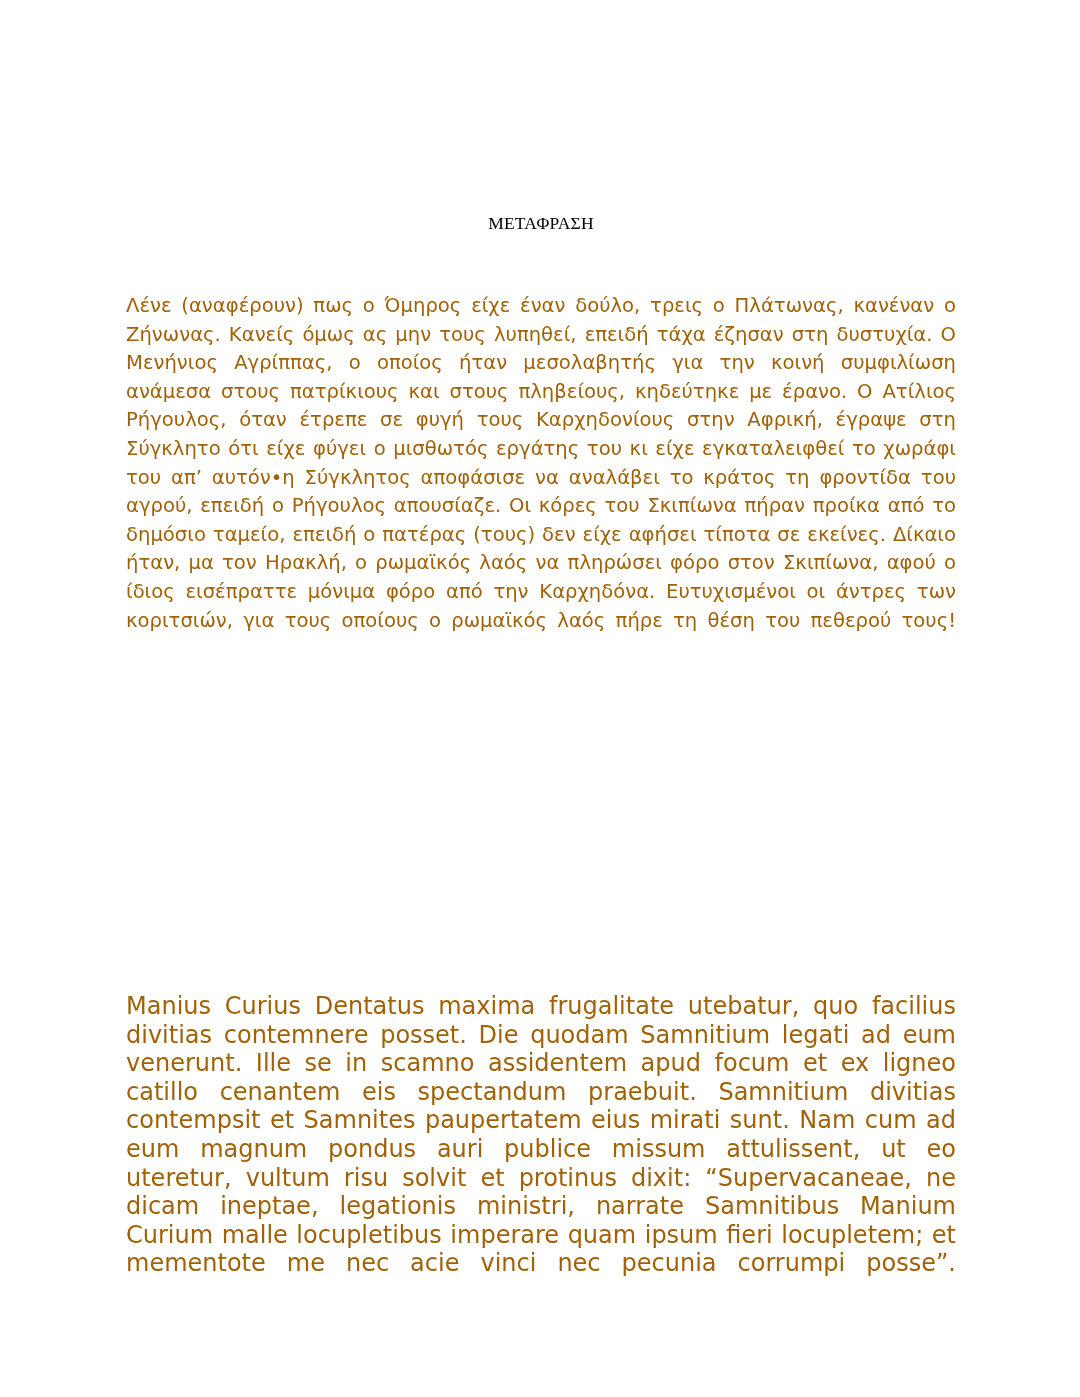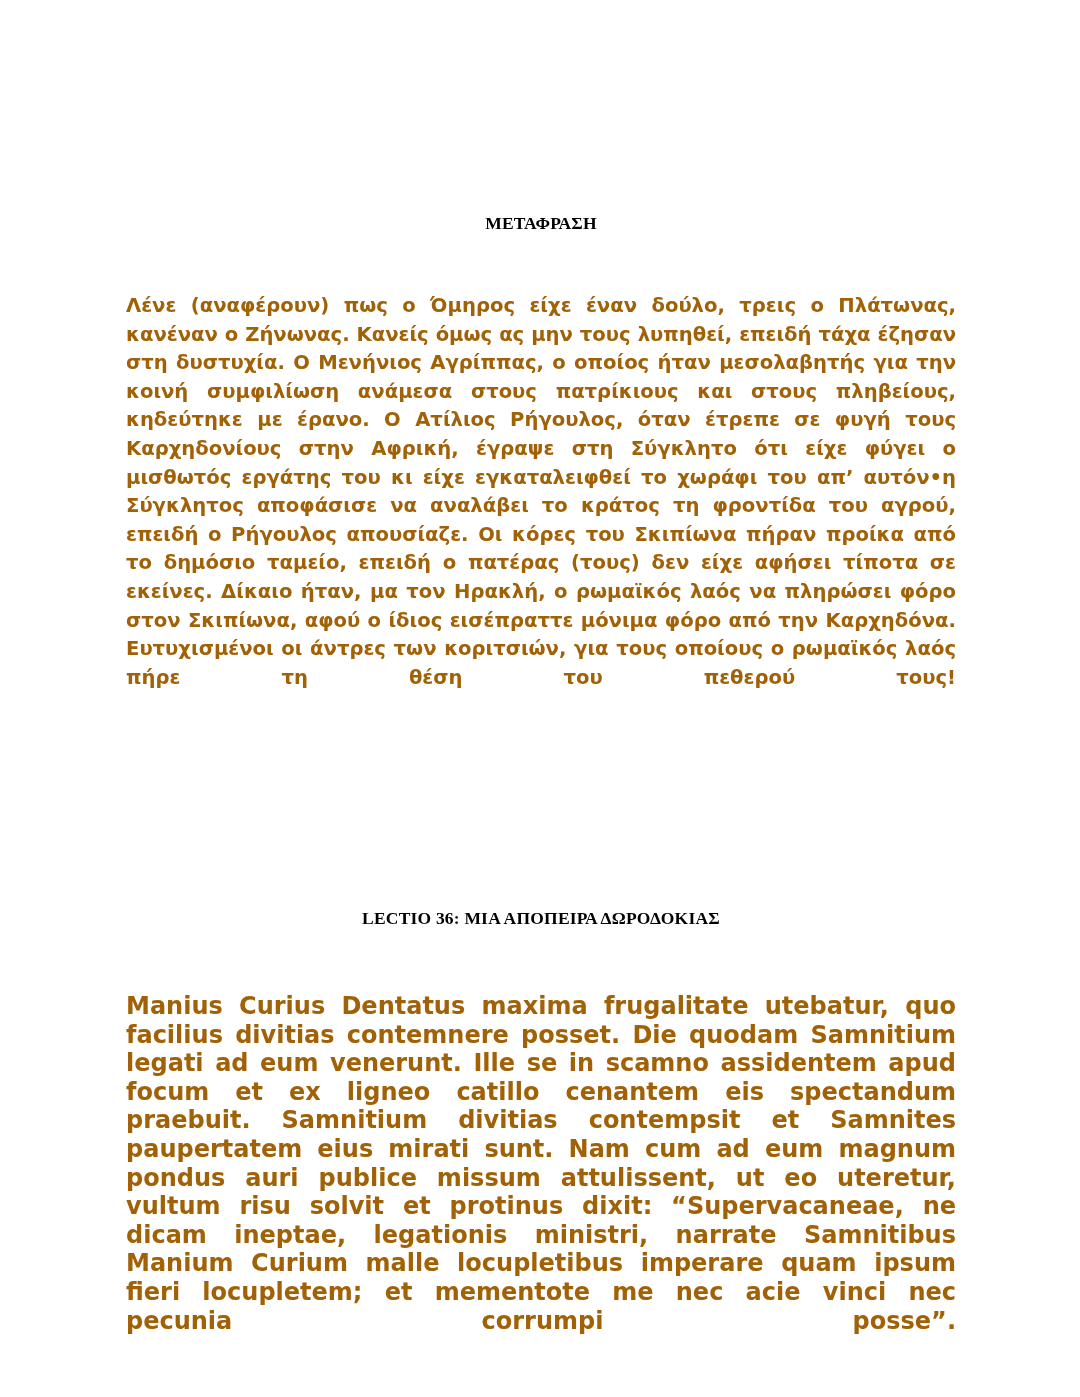--- a/index.html
+++ b/index.html
@@ -24,21 +24,20 @@
     background: #ffffff;
   }
 
   
   .content {
     position: absolute;
     left: 126px;
     top: 0;
     width: 830px;   
     height: 982px;
-    font-weight: bold;
   }
 
   
   .heading {
     font-family: "Liberation Serif", "DejaVu Serif", serif;
     font-size: 17.5px;
     letter-spacing: 0.2px;
     text-align: center;
     color: #000000;
     white-space: nowrap;
@@ -93,18 +92,17 @@
 </head>
 <body>
 
 <div class="page">
   <div class="content">
 
     <div class="heading heading-translation">ΜΕΤΑΦΡΑΣΗ</div>
 
     <p class="body-text para-greek">Λένε (αναφέρουν) πως ο Όμηρος είχε έναν δούλο, τρεις ο Πλάτωνας, κανέναν ο Ζήνωνας. Κανείς όμως ας μην τους λυπηθεί, επειδή τάχα έζησαν στη δυστυχία. Ο Μενήνιος Αγρίππας, ο οποίος ήταν μεσολαβητής για την κοινή συμφιλίωση ανάμεσα στους πατρίκιους και στους πληβείους, κηδεύτηκε με έρανο. Ο Ατίλιος Ρήγουλος, όταν έτρεπε σε φυγή τους Καρχηδονίους στην Αφρική, έγραψε στη Σύγκλητο ότι είχε φύγει ο μισθωτός εργάτης του κι είχε εγκαταλειφθεί το χωράφι του απ’ αυτόν•η Σύγκλητος αποφάσισε να αναλάβει το κράτος τη φροντίδα του αγρού, επειδή ο Ρήγουλος απουσίαζε. Οι κόρες του Σκιπίωνα πήραν προίκα από το δημόσιο ταμείο, επειδή ο πατέρας (τους) δεν είχε αφήσει τίποτα σε εκείνες. Δίκαιο ήταν, μα τον Ηρακλή, ο ρωμαϊκός λαός να πληρώσει φόρο στον Σκιπίωνα, αφού ο ίδιος εισέπραττε μόνιμα φόρο από την Καρχηδόνα. Ευτυχισμένοι οι άντρες των κοριτσιών, για τους οποίους ο ρωμαϊκός λαός πήρε τη θέση του πεθερού τους!</p>
 
-    <div class="heading heading-lectio">LECTIO 36: ΜΙΑ ΑΠΟΠΕΙΡΑ ΔΩΡΟΔΟΚΙΑΣ</div>
 
     <p class="body-text para-latin">Manius Curius Dentatus maxima frugalitate utebatur, quo facilius divitias contemnere posset. Die quodam Samnitium legati ad eum venerunt. Ille se in scamno assidentem apud focum et ex ligneo catillo cenantem eis spectandum praebuit. Samnitium divitias contempsit et Samnites paupertatem eius mirati sunt. Nam cum ad eum magnum pondus auri publice missum attulissent, ut eo uteretur, vultum risu solvit et protinus dixit: “Supervacaneae, ne dicam ineptae, legationis ministri, narrate Samnitibus Manium Curium malle locupletibus imperare quam ipsum fieri locupletem; et mementote me nec acie vinci nec pecunia corrumpi posse”.</p>
 
   </div>
 </div>
 
 </body></html>

